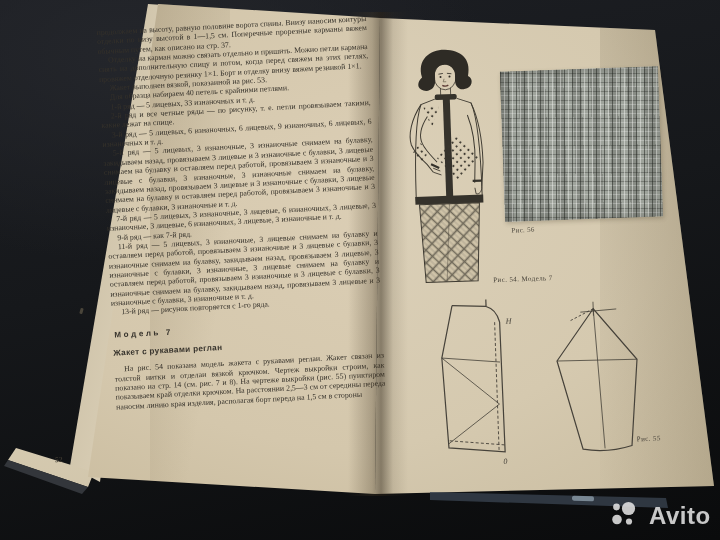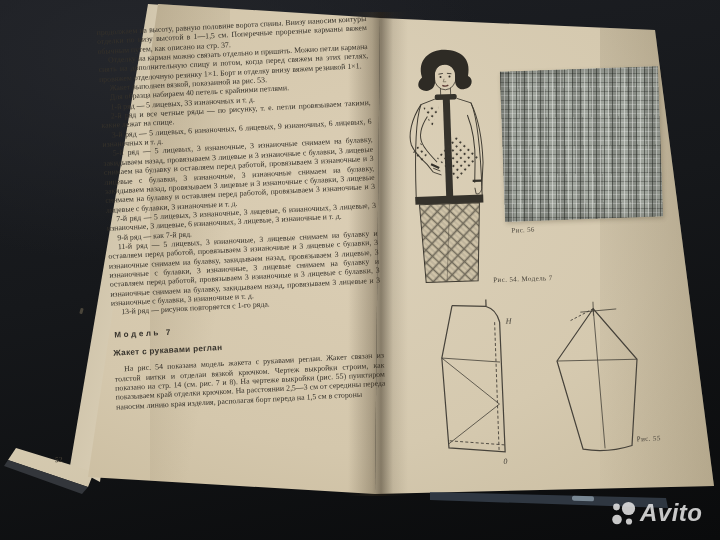--- a/index.html
+++ b/index.html
@@ -101,23 +101,22 @@
   .caption{
     position:absolute;font-size:6.8px;letter-spacing:.4px;color:#4a453c;
     font-family:"Liberation Serif","DejaVu Serif",serif;
   }
   .caption.swatch-cap{left:124px;top:211px;}
   .caption.model-cap{left:104px;top:260px;font-size:7px;}
   .caption.pattern-cap{left:242px;top:424px;font-size:7px;}
   .pattern-diagram{position:absolute;left:40px;top:276px;width:252px;height:178px;}
   
   .watermark{
-    position:absolute;left:610px;top:501px;display:flex;align-items:flex-start;gap:3px;
+    position:absolute;left:610px;top:501px;display:flex;align-items:flex-end;gap:12px;
     opacity:.85;
-    font-style:italic;
   }
   .watermark-text{
     font-family:"Liberation Sans","DejaVu Sans",sans-serif;
     font-weight:bold;font-size:24px;color:#e9e9e9;letter-spacing:.5px;line-height:1;
   }
 </style>
 </head>
 <body>
 
 <div id="stage">

